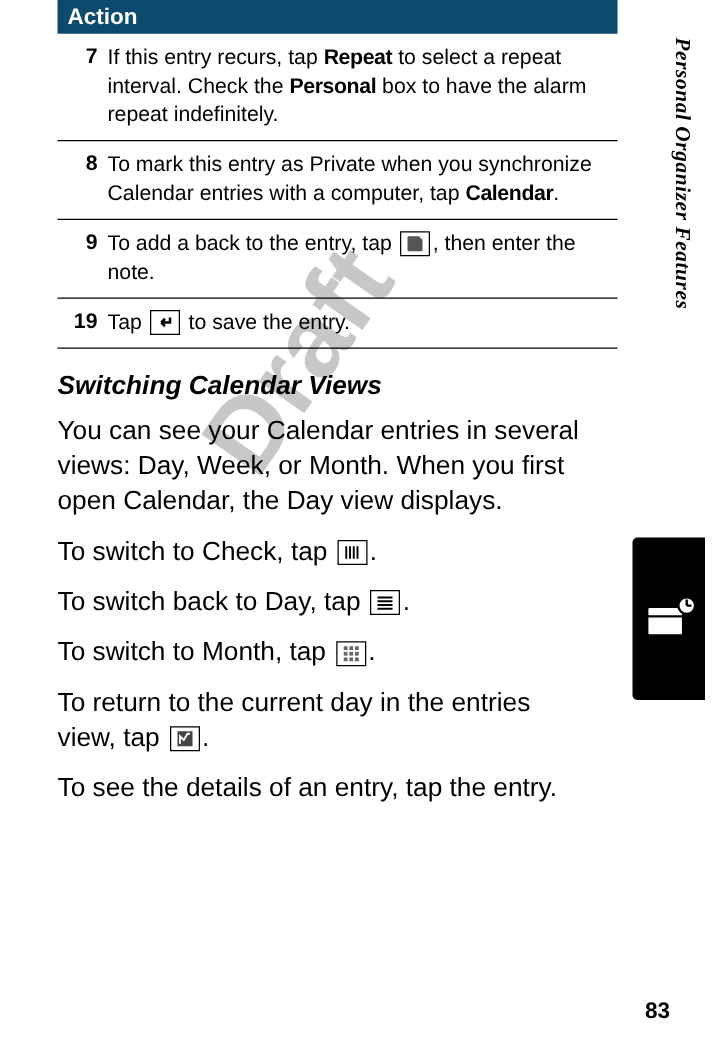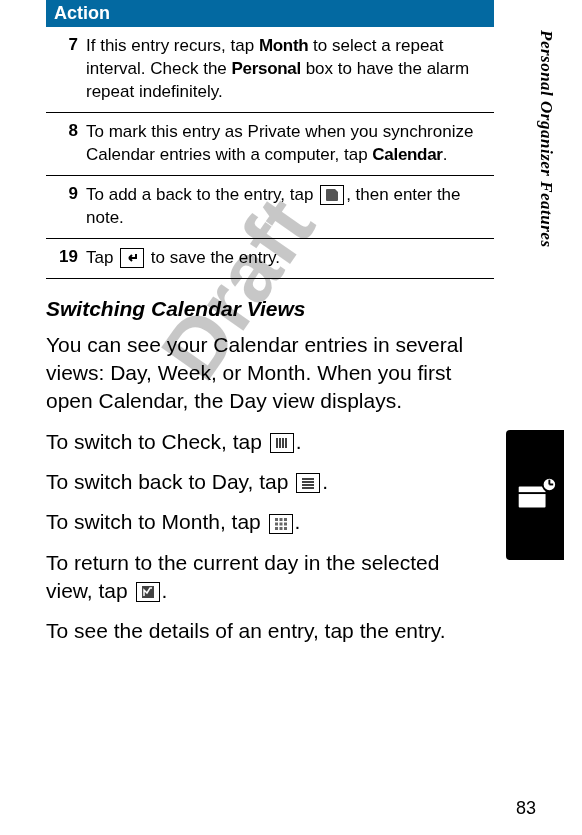--- a/index.html
+++ b/index.html
@@ -35,21 +35,21 @@
       width: 58px;
       height: 130px;
       background: #000;
       border-radius: 4px 0 0 4px;
       display: flex;
       align-items: center;
       justify-content: center;
     }
     .side-icon-box svg { width: 46px; height: 46px; }
     .table-header {
-      background: #0369a1;
+      background: #0c4a6e;
       color: #fff;
       font-weight: bold;
       font-size: 18px;
       padding: 3px 8px 3px 8px;
       width: 448px;
     }
     .steps {
       width: 448px;
     }
     .step {
@@ -113,21 +113,21 @@
       color: rgba(0,0,0,0.22);
       transform: rotate(-55deg);
       transform-origin: center;
       pointer-events: none;
       font-family: Arial, sans-serif;
     }
     .page-number {
       position: absolute;
       bottom: 16px;
       right: 46px;
-      font-weight: normal;
+      font-weight: bold;
       font-size: 18px;
       margin-left: 44px;
     }
   </style>
 </head>
 <body>
 
 <div class="page">
   <div class="watermark">Draft</div>
 
@@ -145,21 +145,21 @@
     </svg>
   </div>
 
   <div class="table-header">Action</div>
 
   <div class="steps">
 
     <div class="step">
       <div class="num">7</div>
       <div class="desc">
-        <span>If this entry recurs, tap </span><span class="uilabel">Month</span><span> to select a repeat interval. Check the </span><span class="uilabel">Personal</span><span> box to have the alarm repeat indefinitely.</span>
+        <span>If this entry recurs, tap </span><span class="uilabel">Repeat</span><span> to select a repeat interval. Check the </span><span class="uilabel">Personal</span><span> box to have the alarm repeat indefinitely.</span>
       </div>
     </div>
 
     <div class="step">
       <div class="num">8</div>
       <div class="desc">
         <span>To mark this entry as Private when you synchronize Calendar entries with a computer, tap </span><span class="uilabel">Calendar</span><span>.</span>
       </div>
     </div>
 
@@ -224,21 +224,21 @@
           <rect x="6.5" y="6.5" width="3" height="3" fill="#666"></rect>
           <rect x="11" y="6.5" width="3" height="3" fill="#666"></rect>
           <rect x="2" y="11" width="3" height="3" fill="#666"></rect>
           <rect x="6.5" y="11" width="3" height="3" fill="#666"></rect>
           <rect x="11" y="11" width="3" height="3" fill="#666"></rect>
         </svg>
       </span><span>.</span>
   </p>
 
   <p class="para para-narrow">
-    <span>To return to the current day in the selected view, tap </span><span class="icon-tile">
+    <span>To return to the current day in the entries view, tap </span><span class="icon-tile">
         <svg viewBox="0 0 16 16">
           <rect x="2" y="2" width="12" height="12" fill="#444"></rect>
           <path d="M4 12 L4 6 L7 9 L10 4 L12 4" stroke="#fff" stroke-width="1.5" fill="none"></path>
         </svg>
       </span><span>.</span>
   </p>
 
   <p class="para">To see the details of an entry, tap the entry.</p>
 
   <div class="page-number">83</div>

